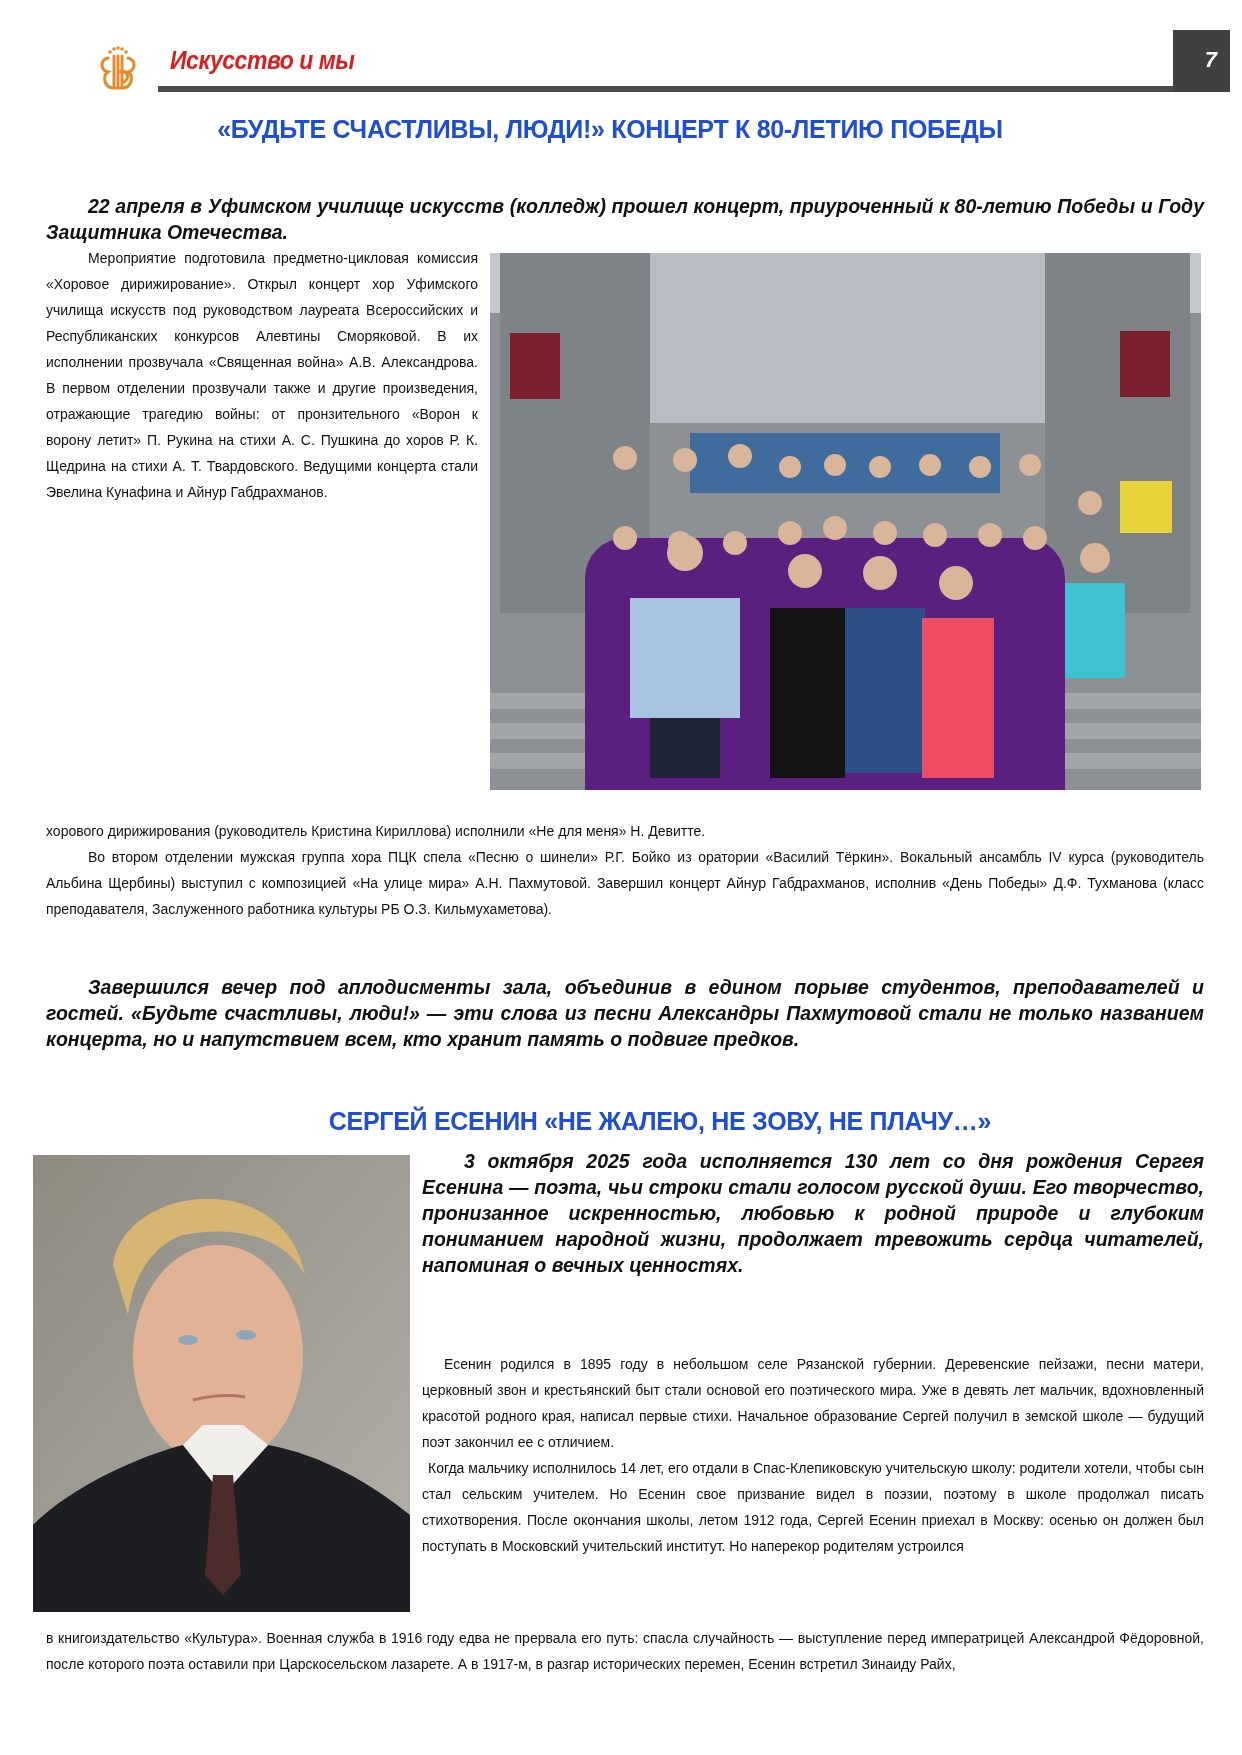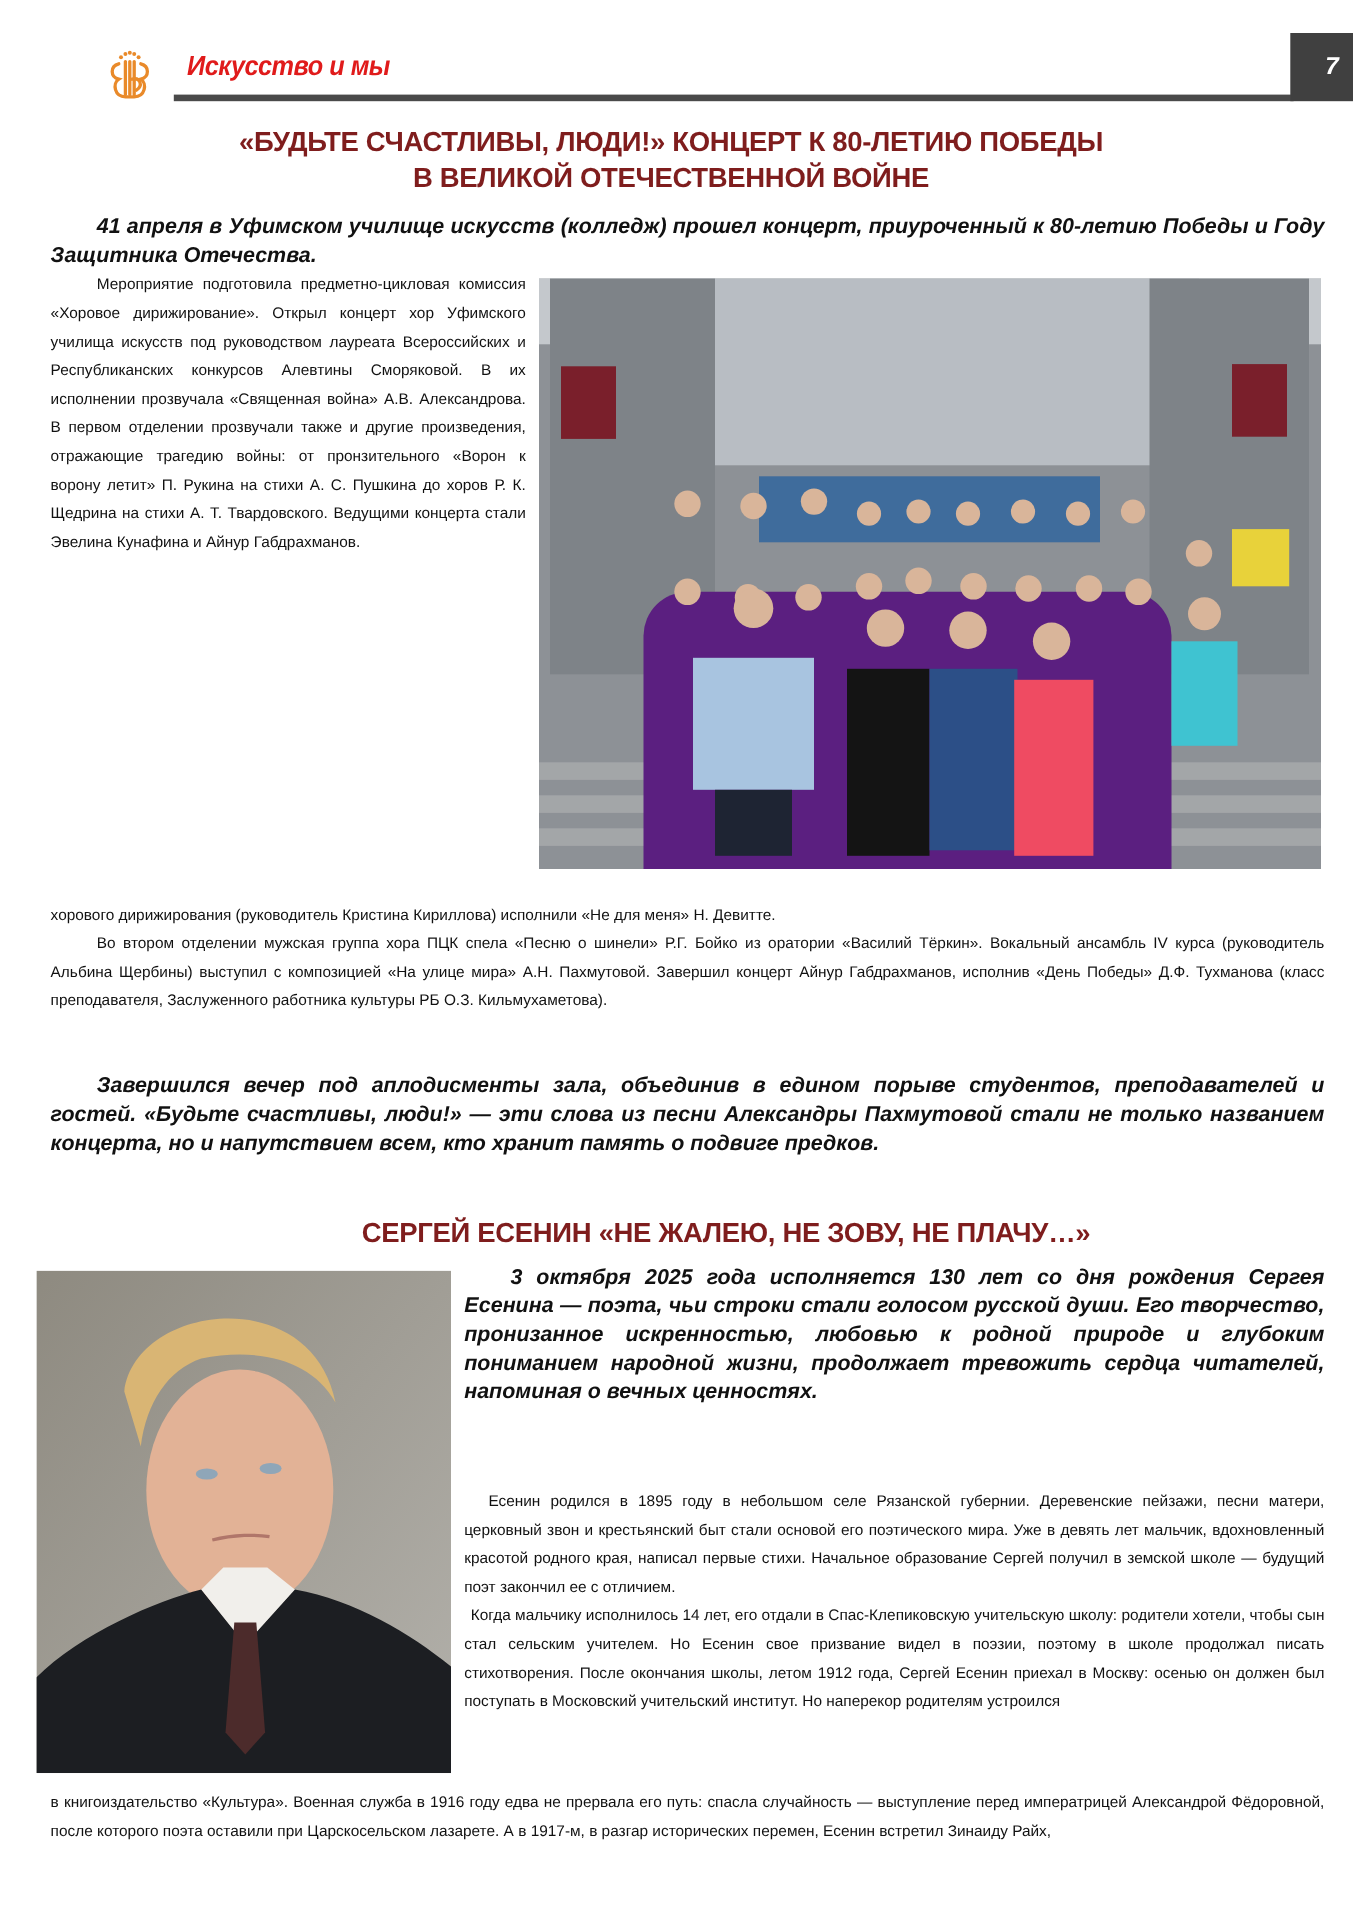--- a/index.html
+++ b/index.html
@@ -8,21 +8,21 @@
   .abs { position: absolute; }
   
   #logo { left: 98px; top: 44px; width: 40px; height: 48px; }
   #section-title { left: 170px; top: 46px; font-size: 25px; font-weight: bold; font-style: italic;
     color: #e01b1b; letter-spacing: -0.5px; transform: scaleX(0.92); transform-origin: left top; }
   #header-rule { left: 158px; top: 86px; width: 1018px; height: 6px; background: #4a4a4a; }
   #page-num-box { left: 1173px; top: 30px; width: 57px; height: 62px; background: #404040; }
   #page-num { position: absolute; right: 13px; top: 17px; font-size: 22px; font-weight: bold;
     font-style: italic; color: #ffffff; }
   
-  .headline { text-align: center; color: #7f1d1d; font-weight: bold; font-size: 25px; line-height: 33px;
+  .headline { text-align: center; color: #1d4ed8; font-weight: bold; font-size: 25px; line-height: 33px;
     letter-spacing: -0.3px; }
   #a1-headline { left: 110px; top: 113px; width: 1000px; }
   .lead { font-weight: bold; font-style: italic; font-size: 19.5px; line-height: 26px; text-align: justify;
     text-align-last: left; }
   .body { font-size: 14px; line-height: 26px; text-align: justify; }
   .indent { text-indent: 42px; }
   #a1-lead { left: 46px; top: 193px; width: 1158px; }
   #a1-col { left: 46px; top: 245px; width: 432px; }
   #a1-photo { left: 490px; top: 253px; width: 711px; height: 537px; overflow: hidden; }
   #a1-full { left: 46px; top: 818px; width: 1158px; }
@@ -55,23 +55,22 @@
   </svg>
 </div>
 <div id="section-title" class="abs">Искусство и мы</div>
 <div id="header-rule" class="abs"></div>
 <div id="page-num-box" class="abs">
   <span id="page-num">7</span>
 </div>
 
 <div id="a1-headline" class="abs headline">
   <div>«БУДЬТЕ СЧАСТЛИВЫ, ЛЮДИ!» КОНЦЕРТ К 80-ЛЕТИЮ ПОБЕДЫ</div>
-  <div>В ВЕЛИКОЙ ОТЕЧЕСТВЕННОЙ ВОЙНЕ</div>
 </div>
-<p id="a1-lead" class="abs lead indent">41 апреля в Уфимском училище искусств (колледж) прошел концерт, приуроченный к 80-летию Победы и Году Защитника Отечества.</p>
+<p id="a1-lead" class="abs lead indent">22 апреля в Уфимском училище искусств (колледж) прошел концерт, приуроченный к 80-летию Победы и Году Защитника Отечества.</p>
 <div id="a1-col" class="abs">
   <p class="body indent">Мероприятие подготовила предметно-цикловая комиссия «Хоровое дирижирование». Открыл концерт хор Уфимского училища искусств под руководством лауреата Всероссийских и Республиканских конкурсов Алевтины Сморяковой. В их исполнении прозвучала «Священная война» А.В. Александрова. В первом отделении прозвучали также и другие произведения, отражающие трагедию войны: от пронзительного «Ворон к ворону летит» П. Рукина на стихи А. С. Пушкина до хоров Р. К. Щедрина на стихи А. Т. Твардовского. Ведущими концерта стали Эвелина Кунафина и Айнур Габдрахманов.</p>
 </div>
 <div id="a1-photo" class="abs">
   <svg width="711" height="537" viewBox="0 0 711 537">
     <rect width="711" height="537" fill="#8d9196"></rect>
     <rect x="0" y="0" width="711" height="60" fill="#c4c8cc"></rect>
     <rect x="110" y="0" width="490" height="170" fill="#b8bdc3"></rect>
     <rect x="10" y="0" width="150" height="360" fill="#7e8388"></rect>
     <rect x="555" y="0" width="145" height="360" fill="#7e8388"></rect>

